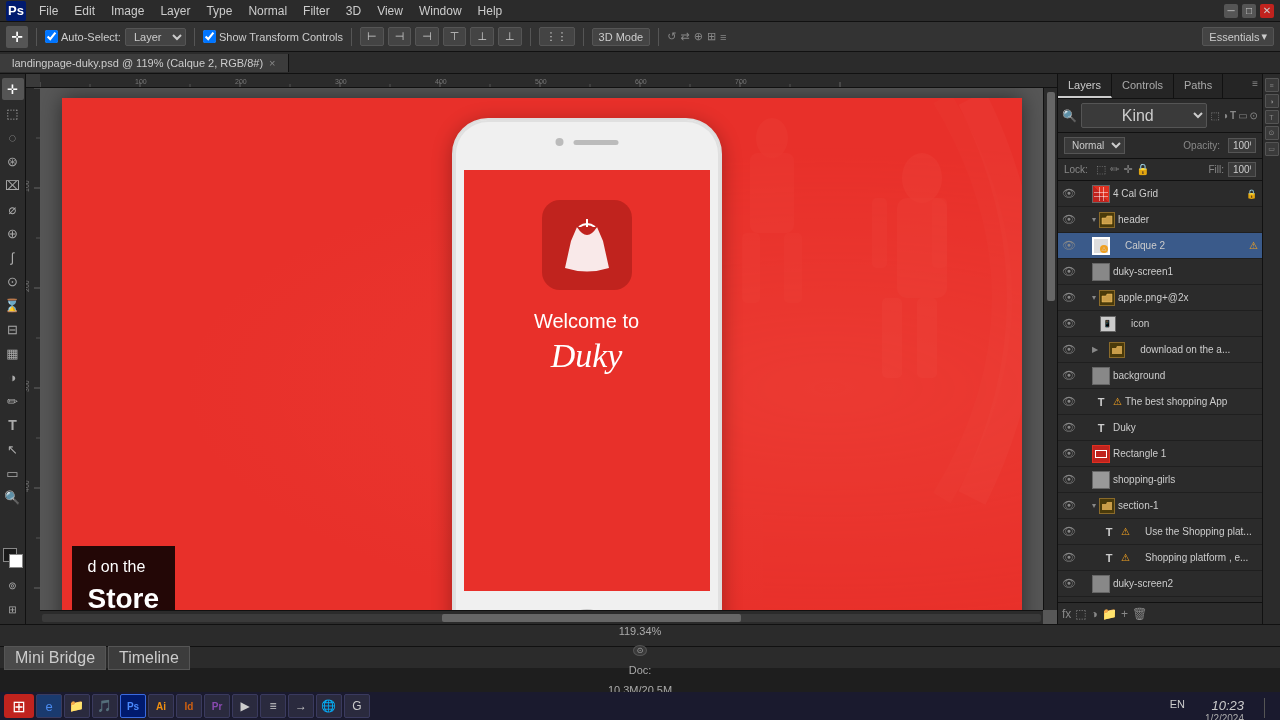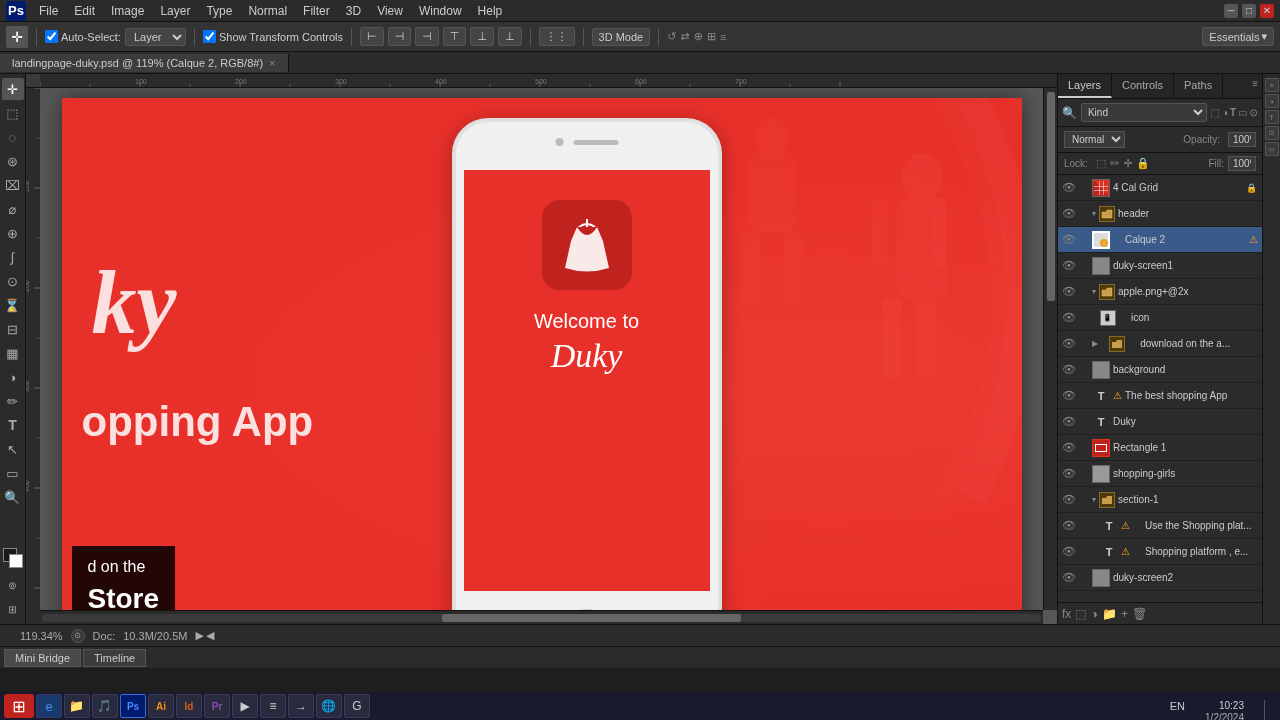--- a/index.html
+++ b/index.html
@@ -364,41 +364,42 @@
     .layer-group-arrow { font-size: 8px; color: #888; }
     .layer-warn { font-size: 10px; color: #f0a020; flex-shrink: 0; }
 
     
     #status-bar {
       height: 22px;
       background: #2b2b2b;
       border-top: 1px solid #111;
       display: flex;
       align-items: center;
-      padding: 0 20px;
+      padding: 0 14px;
       font-size: 11px;
       color: #aaa;
       gap: 8px;
+      flex-direction: column;
     }
 
     
     #bottom-tabs {
       height: 22px;
       background: #2b2b2b;
       border-top: 1px solid #111;
       display: flex;
       align-items: center;
       padding: 0 4px;
       gap: 2px;
     }
     .bottom-tab {
       padding: 2px 10px;
       background: #3c3c3c;
       border: 1px solid #555;
-      font-size: 11px;
+      font-size: 16px;
       color: #ccc;
       cursor: pointer;
     }
     .bottom-tab.active { background: #4a4a4a; }
 
     
     #taskbar {
       height: 30px;
       background: #1a1a2e;
       display: flex;
@@ -645,27 +646,21 @@
           </div>
 
           <div style="position:absolute;top:0;right:0;width:200px;height:100%;opacity:0.25;">
             <svg width="200" height="580" viewBox="0 0 200 580">
               <path d="M150 0 Q200 100 200 200 Q200 300 150 400" fill="none" stroke="rgba(255,200,180,0.8)" stroke-width="30" opacity="0.5"></path>
               <path d="M120 0 Q180 100 180 200 Q180 300 120 400" fill="none" stroke="rgba(255,200,180,0.6)" stroke-width="20" opacity="0.4"></path>
             </svg>
           </div>
         </div>
 
-        <div class="canvas-title-duky" style="font-family:Georgia,serif;">
-          <span>ky</span>
-        </div>
-
-        <div class="canvas-subtitle">
-          <span>opping App</span>
-        </div>
+
 
         <div class="download-box">
           <div class="line1">d on the</div>
           <div class="line2">Store</div>
         </div>
 
         <div class="phone-mockup">
           <div class="phone-body">
 
             <div class="phone-speaker">
@@ -717,21 +712,21 @@
     <div class="panel-tabs">
       <div class="panel-tab active">Layers</div>
       <div class="panel-tab">Controls</div>
       <div class="panel-tab">Paths</div>
       <div style="flex:1"></div>
       <div style="font-size:10px;color:#888;padding:4px;cursor:pointer;">≡</div>
     </div>
 
     <div class="layers-search">
       <span class="layers-search-icon">🔍</span>
-      <select class="toolbar-btn" style="font-size:10px;flex:1;">
+      <select class="toolbar-btn" style="font-size:16px;flex:1;text-align:center;">
         <option>Kind</option>
       </select>
       <div class="search-icons">
         <span class="si">⬚</span>
         <span class="si">◑</span>
         <span class="si" style="font-weight:bold;">T</span>
         <span class="si">▭</span>
         <span class="si">⊙</span>
       </div>
     </div>
@@ -985,18 +980,18 @@
   <div class="taskbar-app" style="min-width:26px;">
     <span style="font-size:12px;color:#4a8aef;">🌐</span>
   </div>
   <div class="taskbar-app" style="min-width:26px;">
     <span style="font-size:12px;">G</span>
   </div>
   <div style="flex:1;"></div>
   <div class="taskbar-tray">
     <span style="color:#ccc;font-size:11px;">EN</span>
     <div class="tray-time">
-      <div style="font-size:10px;color:#ccc;line-height:1.2;">10:23</div>
+      <div style="font-size:13px;color:#ccc;line-height:1.2;font-style:italic;">10:23</div>
       <div style="font-size:10px;color:#aaa;line-height:1.2;">1/2/2024</div>
     </div>
     <span style="width:6px;height:20px;border-left:1px solid #555;cursor:pointer;"></span>
   </div>
 </div>
 
 </body></html>

